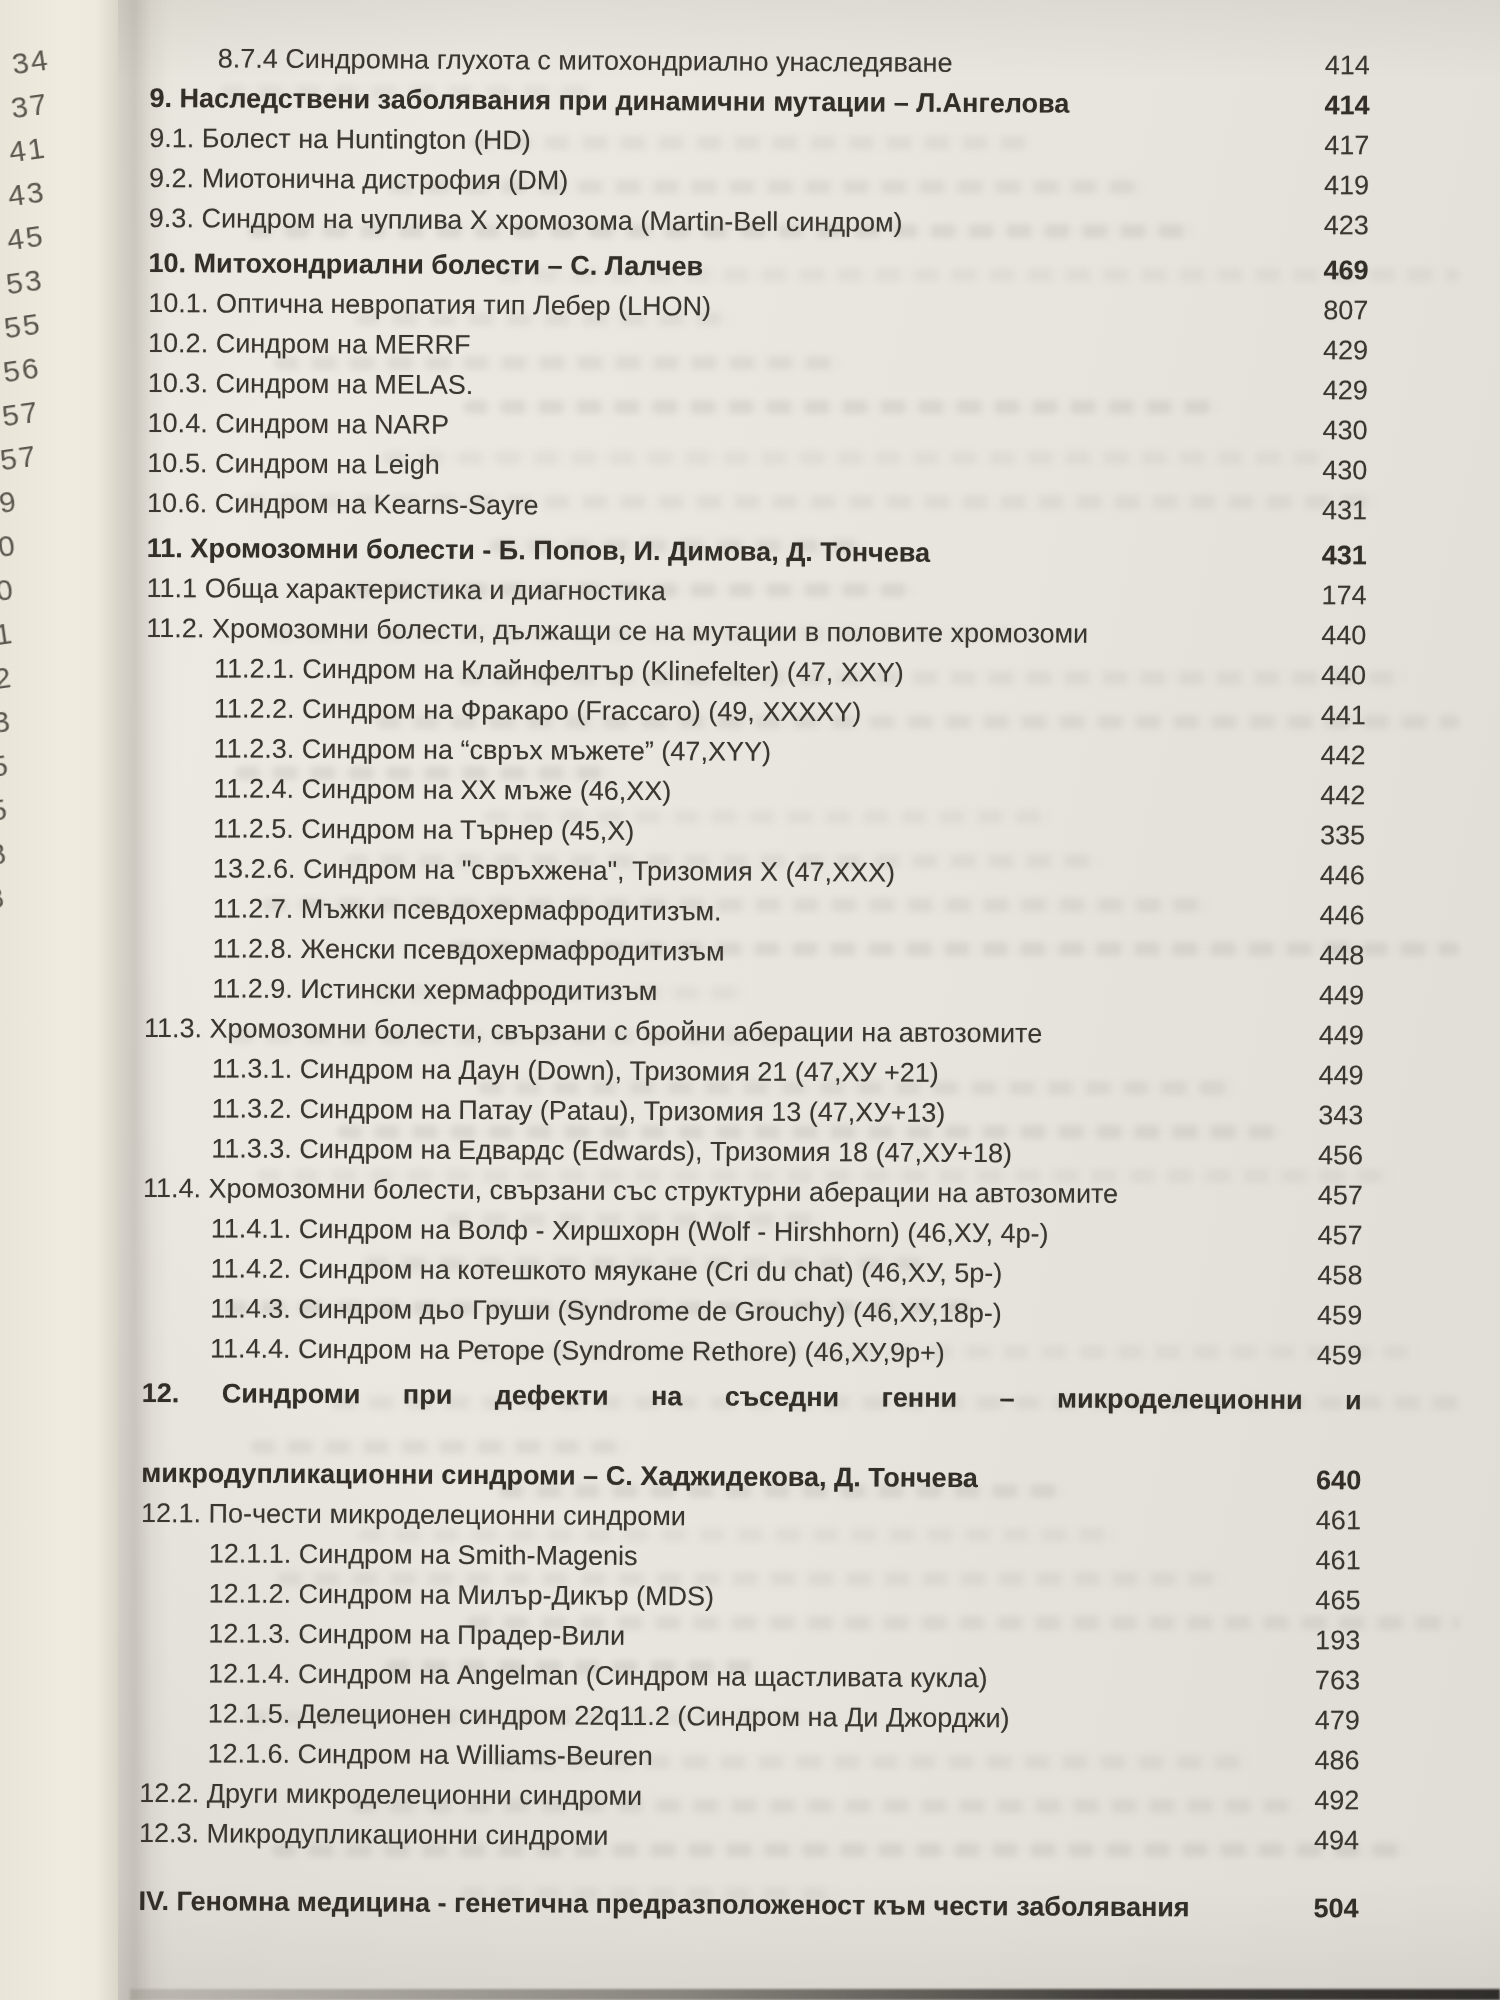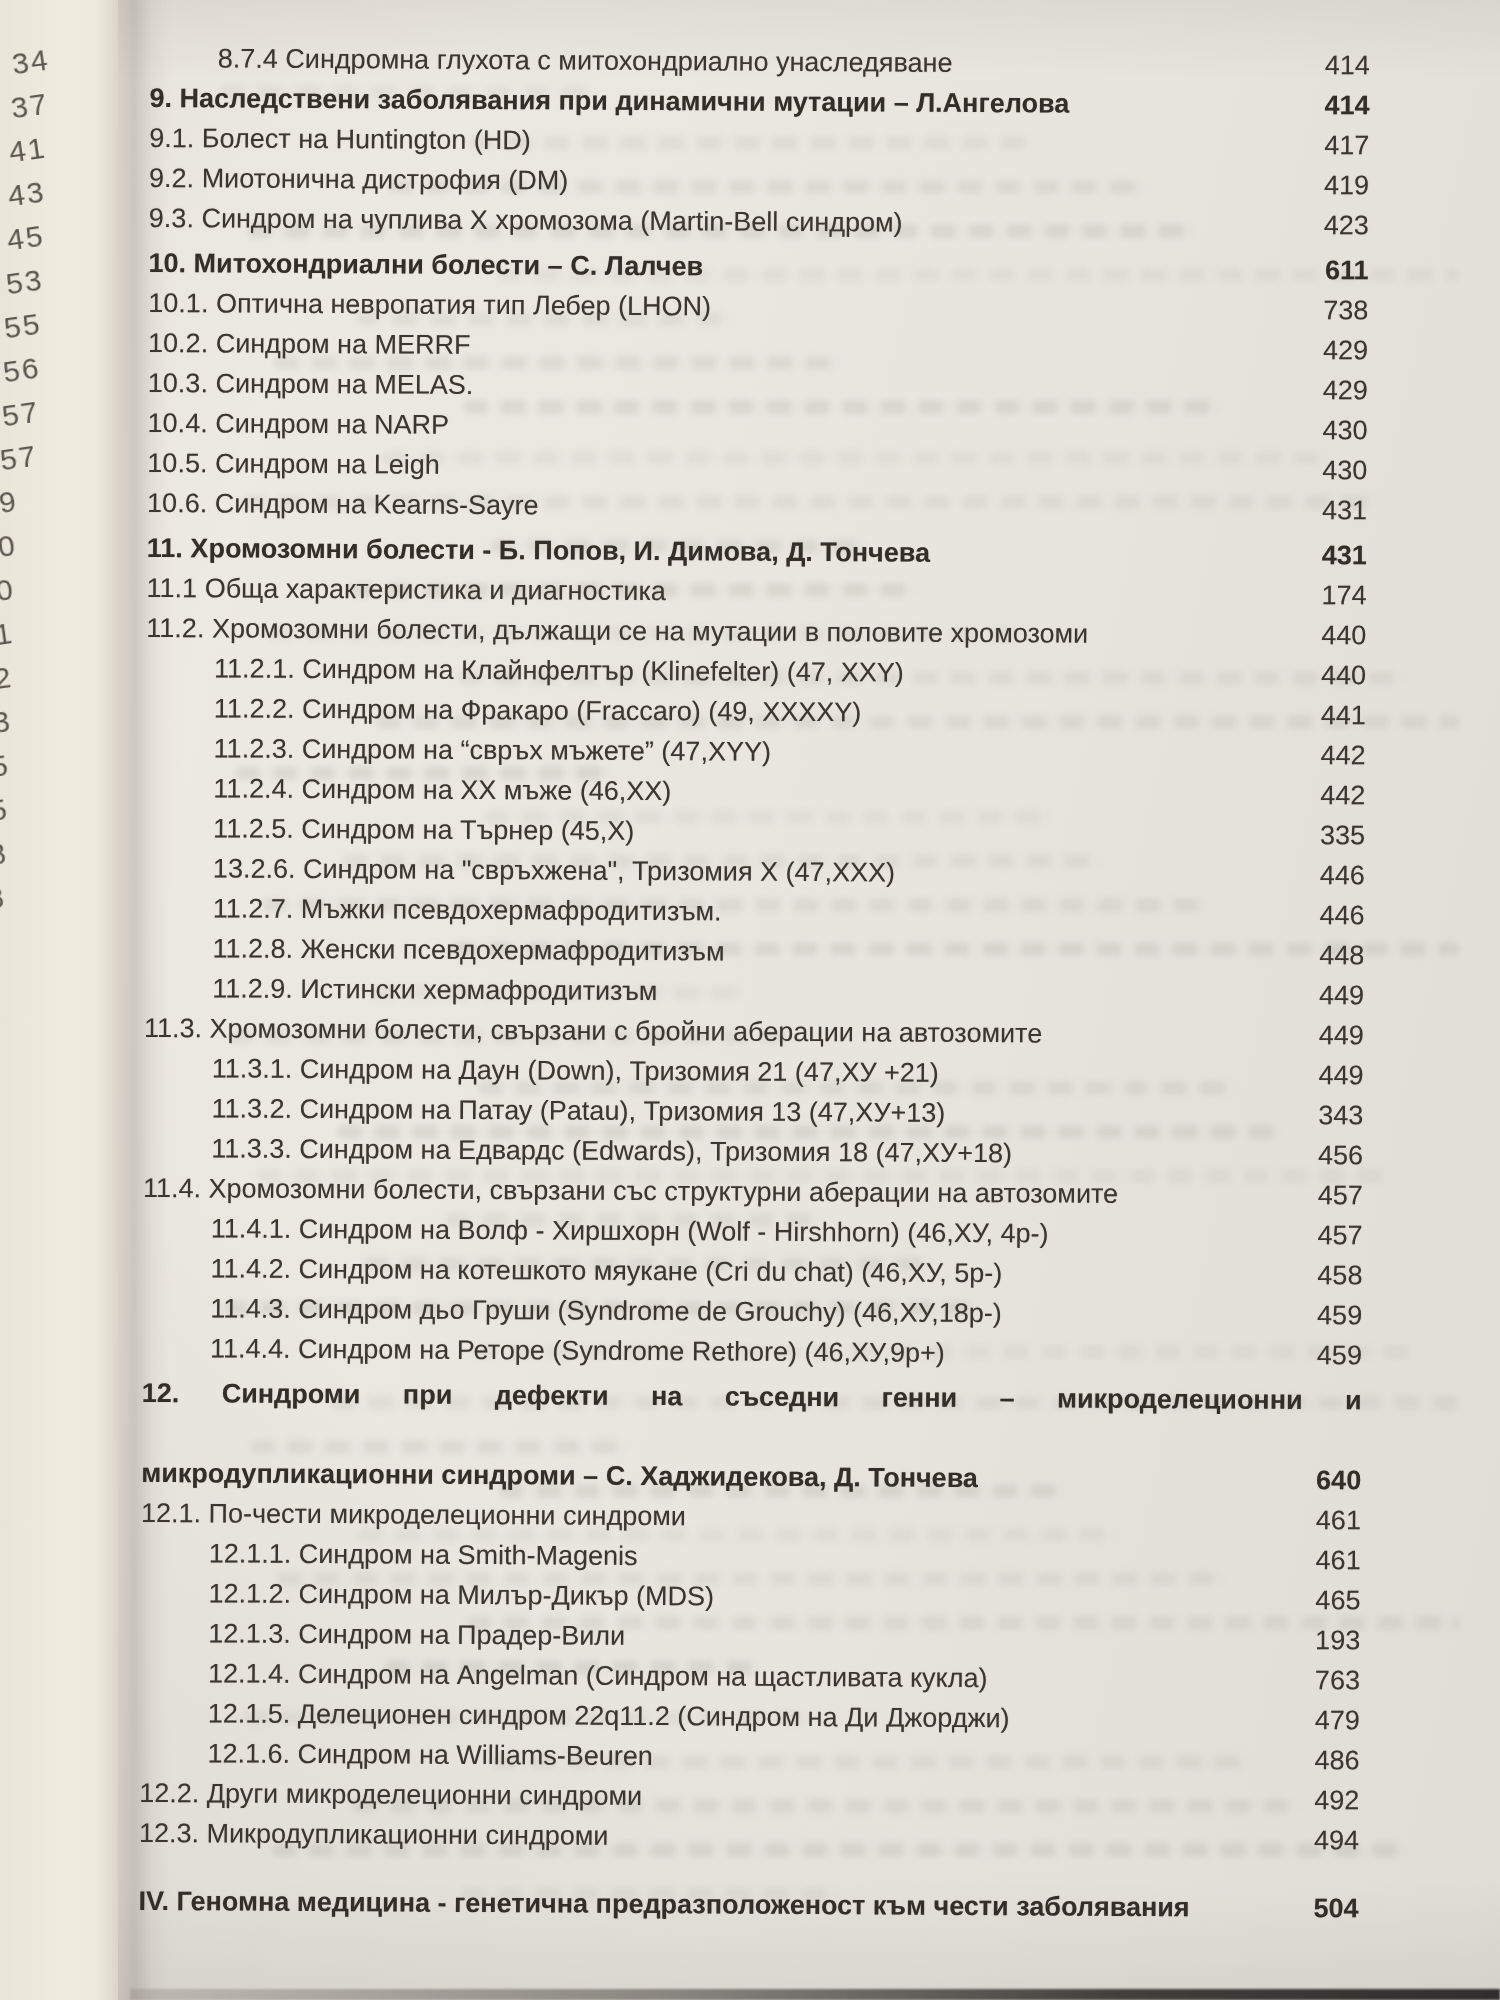--- a/index.html
+++ b/index.html
@@ -157,25 +157,25 @@
       <div class="toc-row">
         <span class="t">9.2. Миотонична дистрофия (DM)</span>
         <span class="p">419</span>
       </div>
       <div class="toc-row">
         <span class="t">9.3. Синдром на чуплива Х хромозома (Martin-Bell синдром)</span>
         <span class="p">423</span>
       </div>
       <div class="toc-row bold gap-sm">
         <span class="t">10. Митохондриални болести – С. Лалчев</span>
-        <span class="p">611</span>
+        <span class="p">469</span>
       </div>
       <div class="toc-row">
         <span class="t">10.1. Оптична невропатия тип Лебер (LHON)</span>
-        <span class="p">738</span>
+        <span class="p">807</span>
       </div>
       <div class="toc-row">
         <span class="t">10.2. Синдром на MERRF</span>
         <span class="p">429</span>
       </div>
       <div class="toc-row">
         <span class="t">10.3. Синдром на MELAS.</span>
         <span class="p">429</span>
       </div>
       <div class="toc-row">

